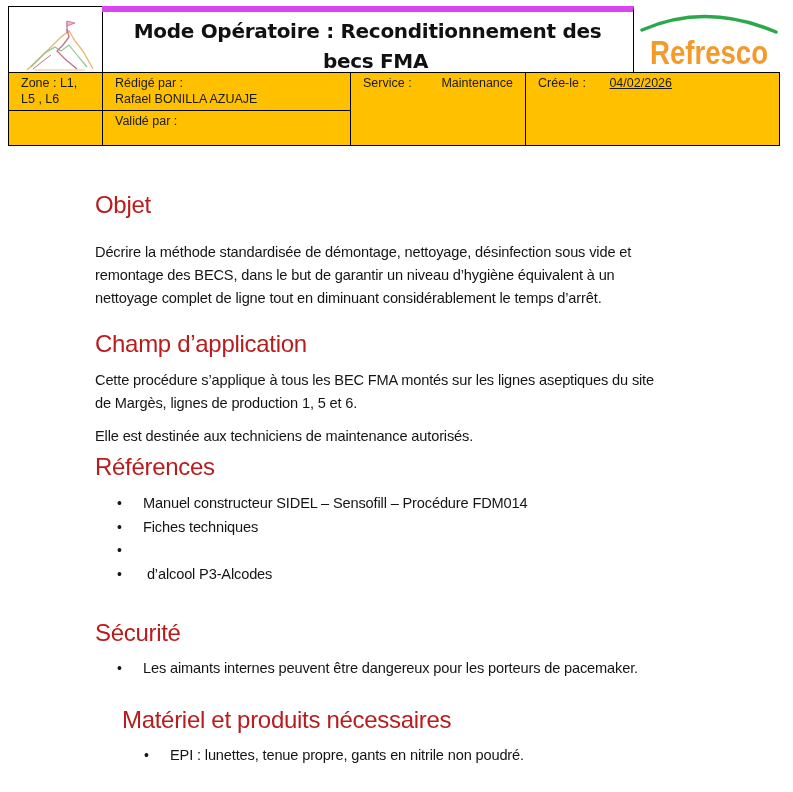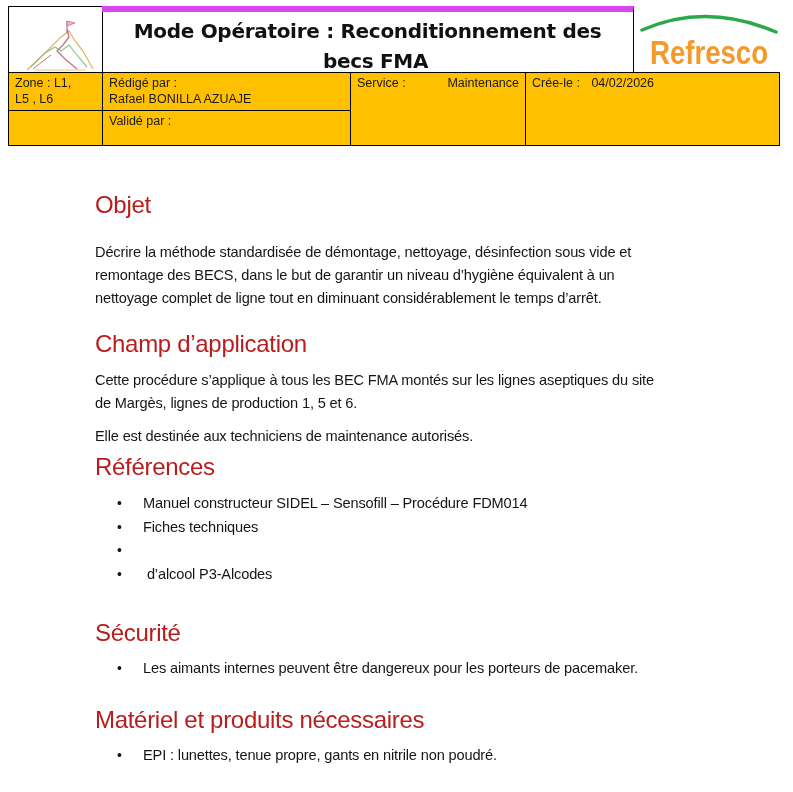--- a/index.html
+++ b/index.html
@@ -13,21 +13,21 @@
     .title-cell { position: absolute; left: 94px; top: 0; width: 532px; height: 67px;
       border-top: 6px solid #d946ef; border-right: 1px solid #000; text-align: center; }
     .title-line1 { position: absolute; left: 0; right: 0; top: 7px; font-weight: bold; font-size: 20px;
       font-family: "DejaVu Sans", sans-serif; letter-spacing: -0.3px; }
     .title-line2 { position: absolute; left: 0; right: 0; top: 37px; font-weight: bold; font-size: 20px;
       font-family: "DejaVu Sans", sans-serif; letter-spacing: -0.3px; padding-left: 16px; }
     .brand-cell { position: absolute; left: 626px; top: 0; width: 152px; height: 67px; }
 
     .hdr-row { position: absolute; left: 8px; top: 72px; width: 772px; height: 74px;
       background: #ffc000; border: 1px solid #000; }
-    .cell { position: absolute; font-size: 12.5px; line-height: 16px; color: #1a1a1a; padding: 2px 6px; }
+    .cell { position: absolute; font-size: 12.5px; line-height: 16px; color: #1a1a1a; padding: 2px 12px; }
     .vline { position: absolute; top: 0; bottom: 0; width: 1px; background: #000; }
     .hline { position: absolute; height: 1px; background: #000; }
 
     
     .content { position: absolute; left: 95px; top: 190px; width: 620px; }
     h2 { font-weight: normal; color: #b91c1c; font-size: 24px; line-height: 30px; letter-spacing: -0.3px; }
     p { font-size: 14.6px; line-height: 23px; color: #151515; letter-spacing: -0.15px; }
     ul { list-style: none; }
     li { position: relative; padding-left: 48px; font-size: 14.6px; line-height: 23.5px; color: #151515; letter-spacing: -0.15px; min-height: 23.5px; }
     li .bullet { position: absolute; left: 22px; top: 0; font-size: 14px; }
@@ -82,21 +82,21 @@
   <div class="cell" style="left:94px; top:38px; width:247px;">
     <div>Validé par :</div>
     <div></div>
   </div>
   <div class="cell" style="left:342px; top:0; width:174px; display:flex; justify-content:space-between;">
     <span>Service :</span>
     <span>Maintenance</span>
   </div>
   <div class="cell" style="left:517px; top:0; width:254px;">
     <span>Crée-le :</span>
-    <span style="margin-left:8px;">04/02/2026</span>
+    <span style="margin-left:20px;text-decoration:underline;">04/02/2026</span>
   </div>
 </div>
 
 <div class="content">
 
   <section>
     <h2>Objet</h2>
     <div style="margin-top:21px;">
       <p>Décrire la méthode standardisée de démontage, nettoyage, désinfection sous vide et</p>
       <p>remontage des BECS, dans le but de garantir un niveau d’hygiène équivalent à un</p>
@@ -123,19 +123,19 @@
     </ul>
   </section>
 
   <section style="margin-top:32px;">
     <h2>Sécurité</h2>
     <ul style="margin-top:9px;">
       <li><span class="bullet">•</span><span>Les aimants internes peuvent être dangereux pour les porteurs de pacemaker.</span></li>
     </ul>
   </section>
 
-  <section style="margin-top:24px;">
+  <section style="margin-top:24px;margin-left:27px;">
     <h2>Matériel et produits nécessaires</h2>
     <ul style="margin-top:9px;">
       <li><span class="bullet">•</span><span>EPI : lunettes, tenue propre, gants en nitrile non poudré.</span></li>
     </ul>
   </section>
 </div>
 
 </body></html>

